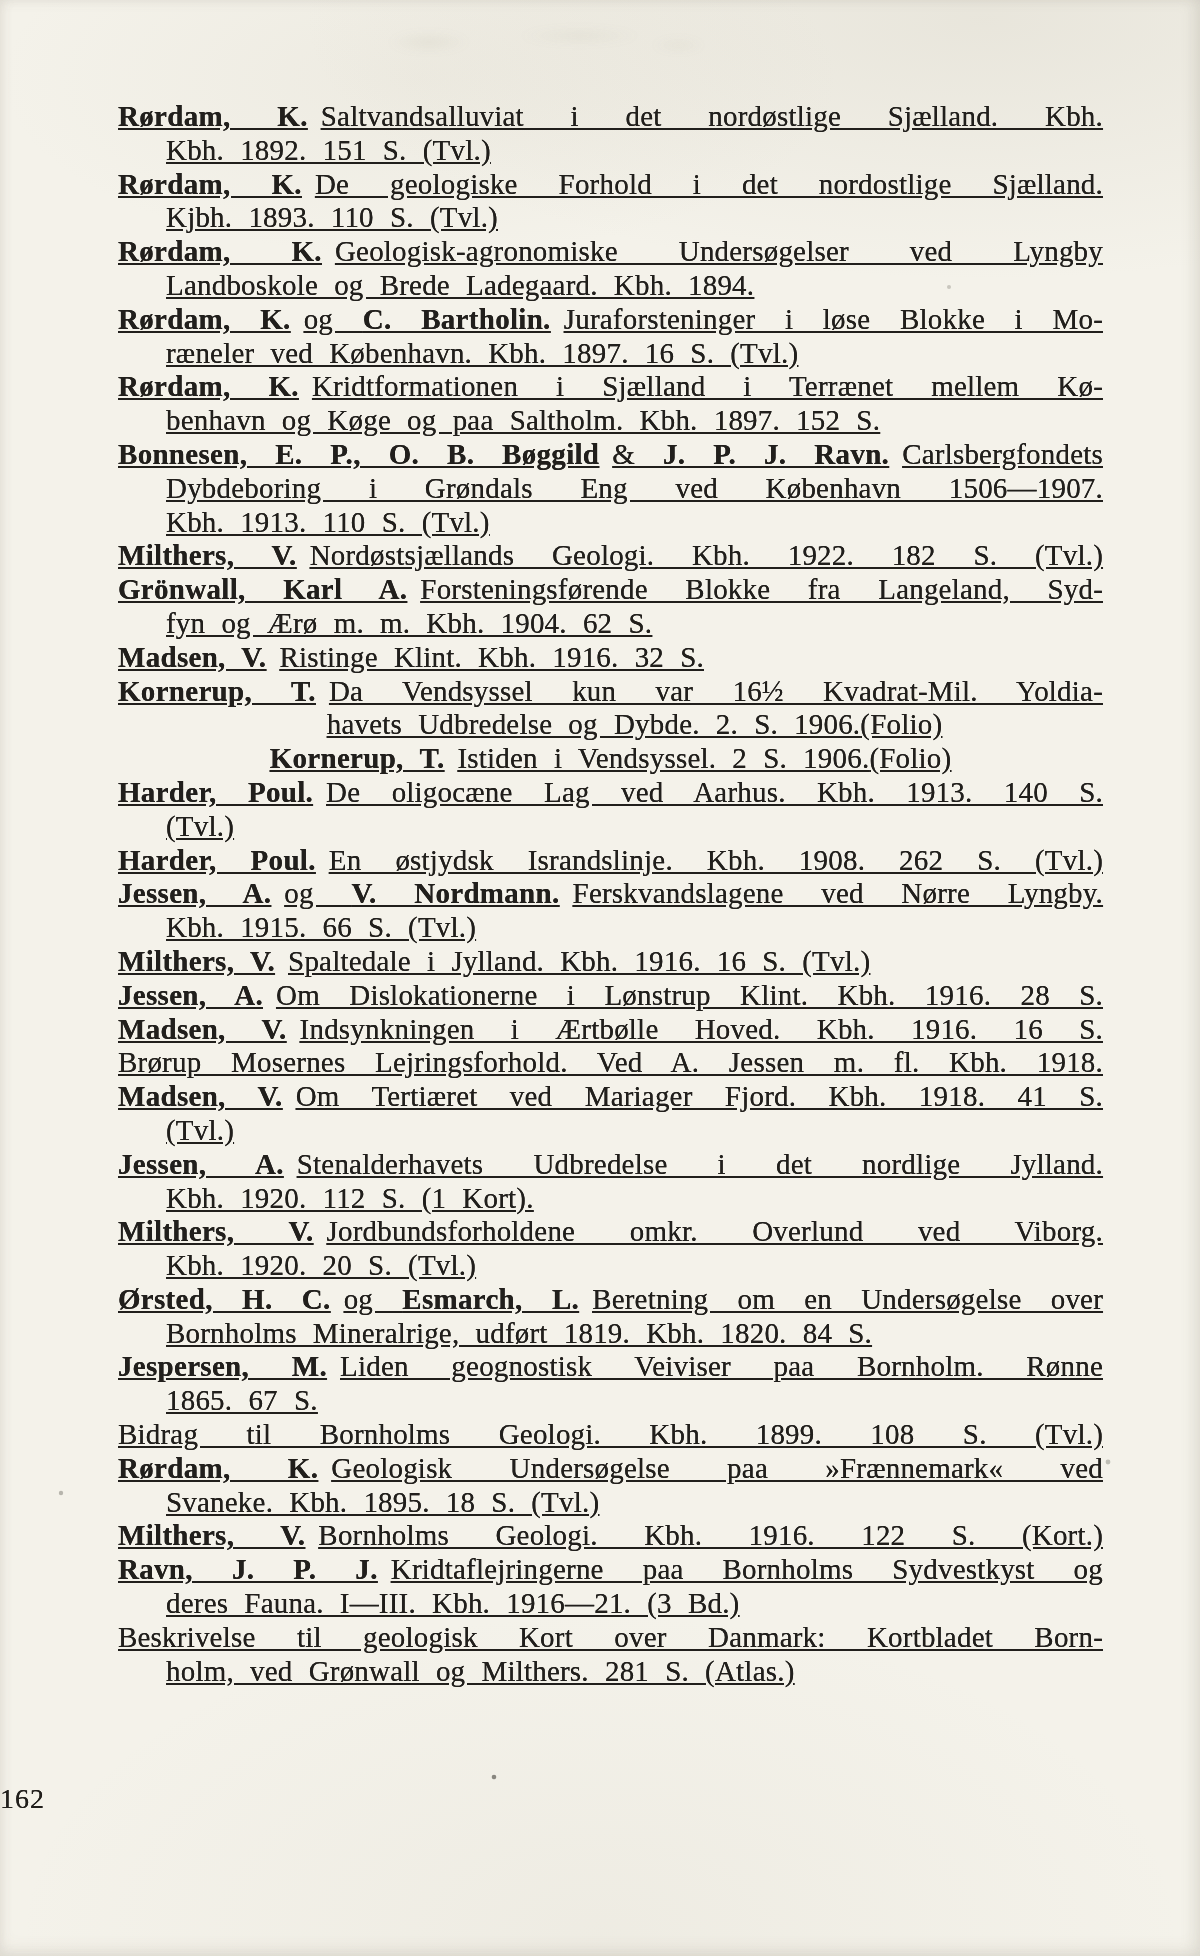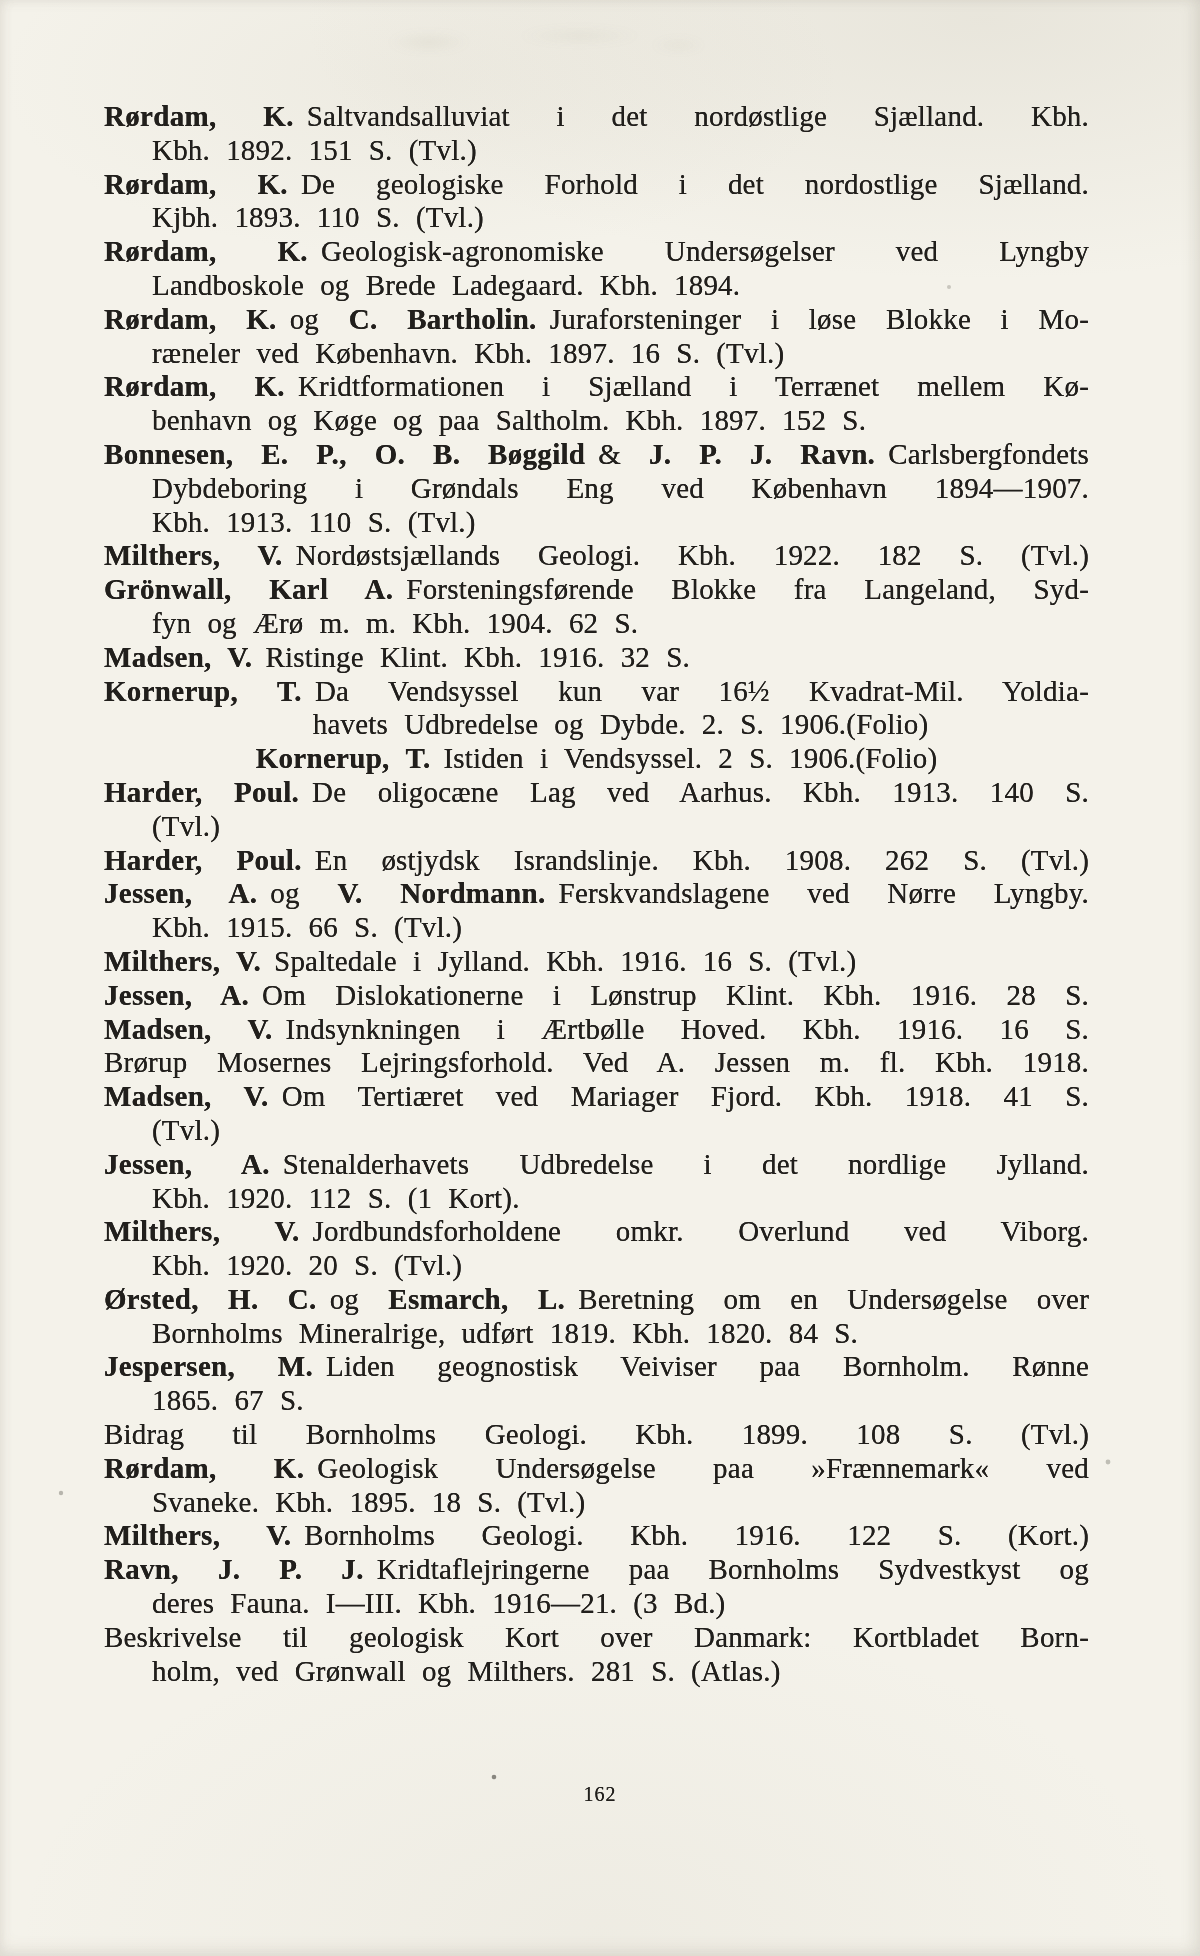--- a/index.html
+++ b/index.html
@@ -28,37 +28,37 @@
   }
   .speck{
     position:absolute;left:0;top:0;width:2px;height:2px;border-radius:50%;
     box-shadow:
       493px 1776px 0 1.3px rgba(50,48,42,0.55),
       60px 1492px 0 1.2px rgba(70,68,60,0.35),
       948px 286px 0 1px rgba(90,86,74,0.28),
       1107px 1461px 0 1.4px rgba(70,68,60,0.30);
   }
   .textblock{
-    position:absolute;left:104px;top:100px;width:985px;
+    position:absolute;left:118px;top:100px;width:985px;text-decoration:underline;
   }
   .line{
     font-size:29px;line-height:33.8px;
     white-space:nowrap;
     word-spacing:0.10em;
     letter-spacing:0.2px;
     text-shadow:0 0 0.5px currentColor;
   }
   .line:not(.j){word-spacing:0.30em;}
   .line.j{text-align:justify;text-align-last:justify;}
   .line.i{padding-left:48px;}
   .line.split{display:flex;justify-content:center;}
   .b{font-weight:bold;margin-right:0.45em;letter-spacing:0.3px;}
   .pagenum{
     position:absolute;left:0;top:1783px;width:100%;
-    text-align:center;font-size:20px;letter-spacing:1px;
+    font-size:28px;letter-spacing:1px;
     text-shadow:0 0 0.5px currentColor;
   }
 </style>
 </head>
 <body>
 
 <div class="page">
   <div class="smudge"></div>
   <div class="speck"></div>
   <div class="textblock">
@@ -66,21 +66,21 @@
       <div class="line i"><span><span>Kbh. 1892. 151 S. (Tvl.)</span></span></div>
       <div class="line j"><span><span class="b">Rørdam, K.</span><span>De geologiske Forhold i det nordostlige Sjælland.</span></span></div>
       <div class="line i"><span><span>Kjbh. 1893. 110 S. (Tvl.)</span></span></div>
       <div class="line j"><span><span class="b">Rørdam, K.</span><span>Geologisk-agronomiske Undersøgelser ved Lyngby</span></span></div>
       <div class="line i"><span><span>Landboskole og Brede Ladegaard. Kbh. 1894.</span></span></div>
       <div class="line j"><span><span class="b">Rørdam, K.</span><span>og </span><span class="b">C. Bartholin.</span><span>Juraforsteninger i løse Blokke i Mo-</span></span></div>
       <div class="line i"><span><span>ræneler ved København. Kbh. 1897. 16 S. (Tvl.)</span></span></div>
       <div class="line j"><span><span class="b">Rørdam, K.</span><span>Kridtformationen i Sjælland i Terrænet mellem Kø-</span></span></div>
       <div class="line i"><span><span>benhavn og Køge og paa Saltholm. Kbh. 1897. 152 S.</span></span></div>
       <div class="line j"><span><span class="b">Bonnesen, E. P., O. B. Bøggild</span><span>&amp; </span><span class="b">J. P. J. Ravn.</span><span>Carlsbergfondets</span></span></div>
-      <div class="line i j"><span><span>Dybdeboring i Grøndals Eng ved København 1894—1907.</span></span></div>
+      <div class="line i j"><span><span>Dybdeboring i Grøndals Eng ved København 1506—1907.</span></span></div>
       <div class="line i"><span><span>Kbh. 1913. 110 S. (Tvl.)</span></span></div>
       <div class="line j"><span><span class="b">Milthers, V.</span><span>Nordøstsjællands Geologi. Kbh. 1922. 182 S. (Tvl.)</span></span></div>
       <div class="line j"><span><span class="b">Grönwall, Karl A.</span><span>Forsteningsførende Blokke fra Langeland, Syd-</span></span></div>
       <div class="line i"><span><span>fyn og Ærø m. m. Kbh. 1904. 62 S.</span></span></div>
       <div class="line"><span><span class="b">Madsen, V.</span><span>Ristinge Klint. Kbh. 1916. 32 S.</span></span></div>
       <div class="line j"><span><span class="b">Kornerup, T.</span><span>Da Vendsyssel kun var 16½ Kvadrat-Mil. Yoldia-</span></span></div>
       <div class="line i split">
         <span><span>havets Udbredelse og Dybde. 2. S. 1906.</span></span>
         <span>(Folio)</span>
       </div>

